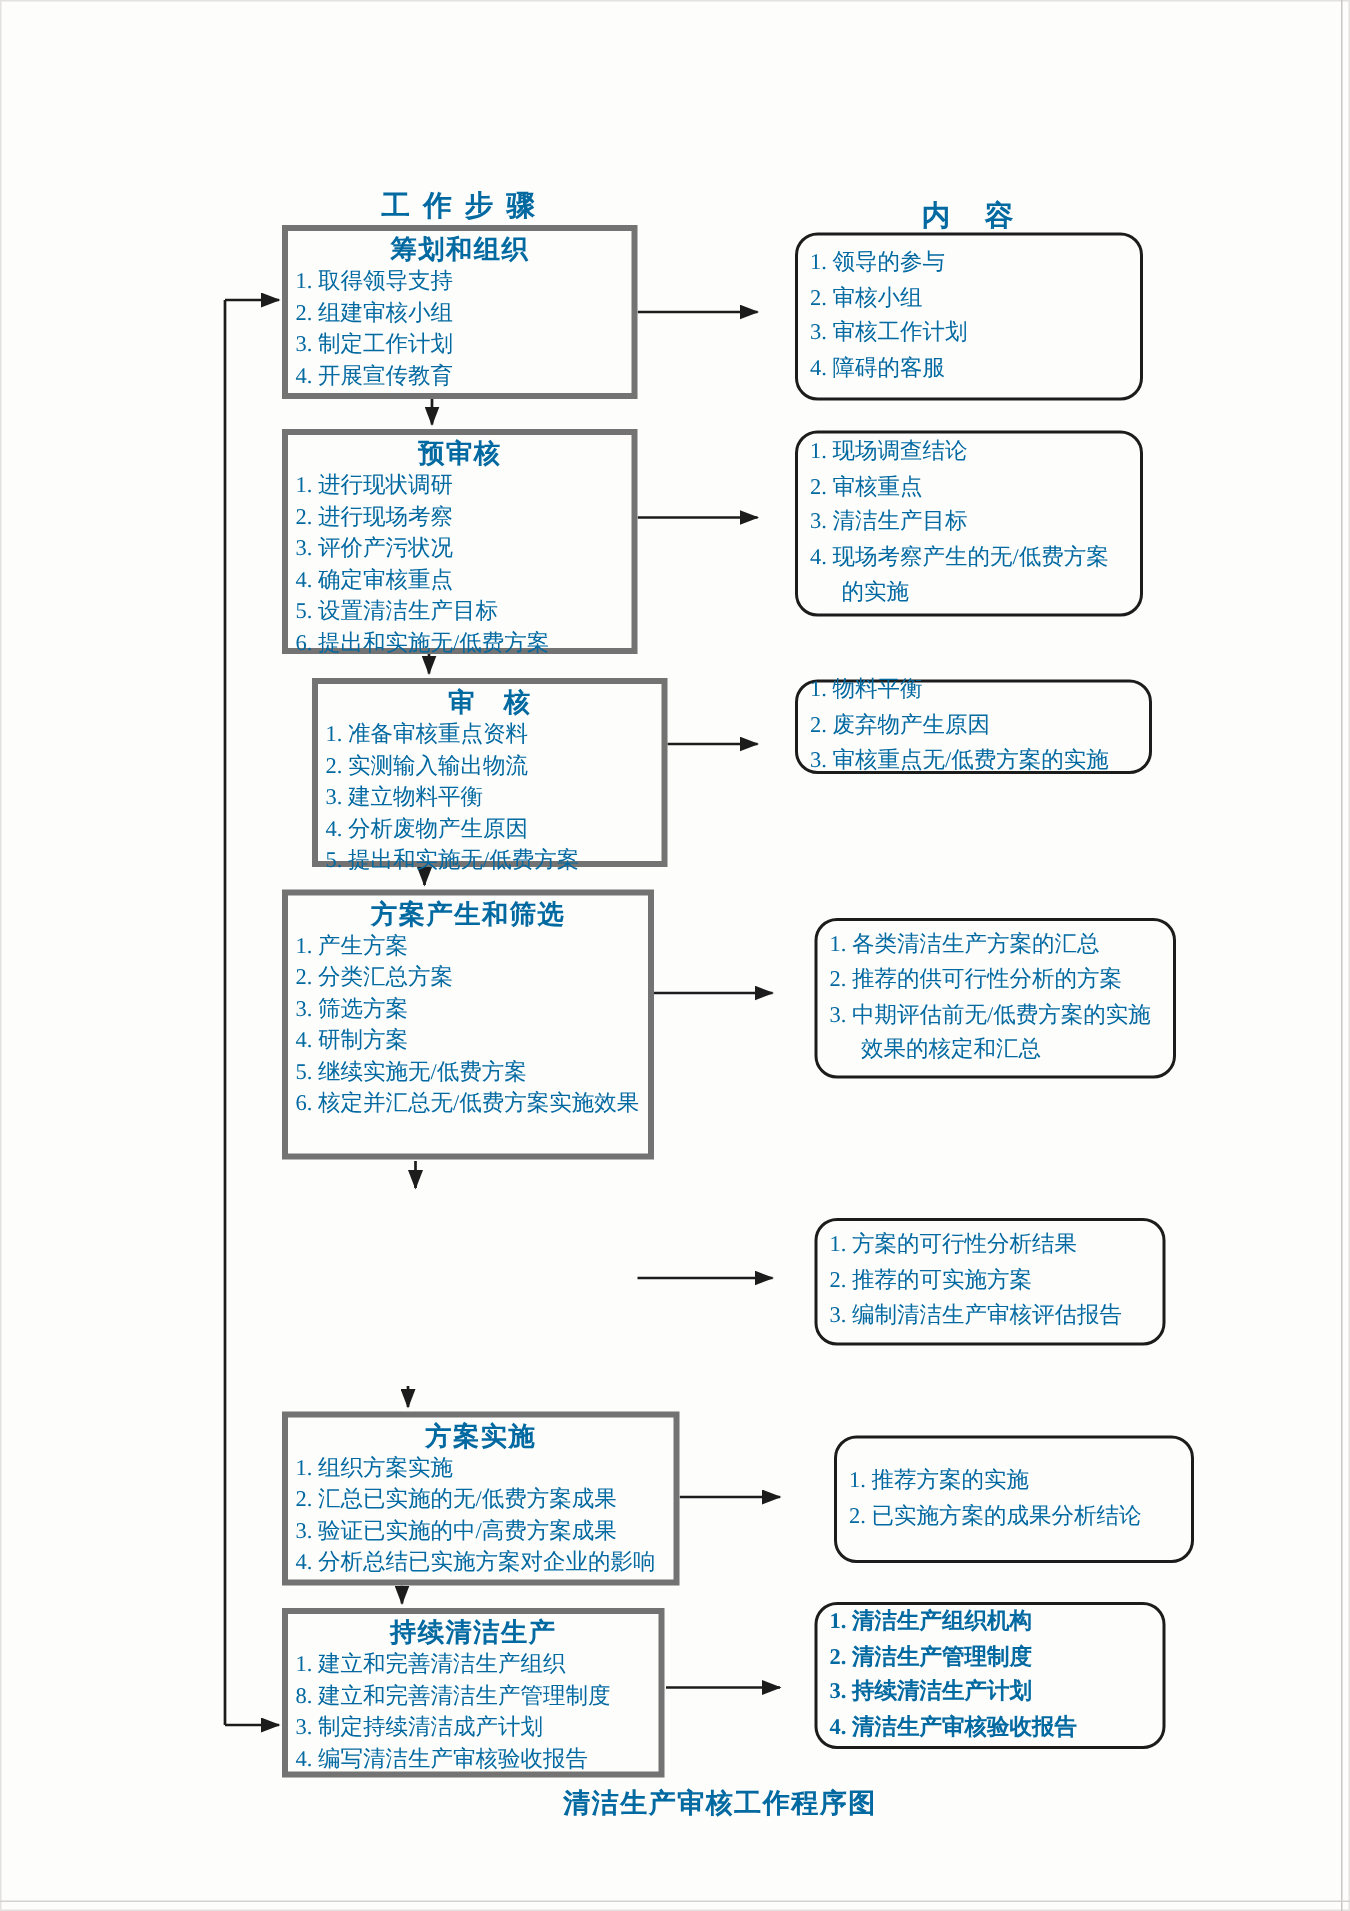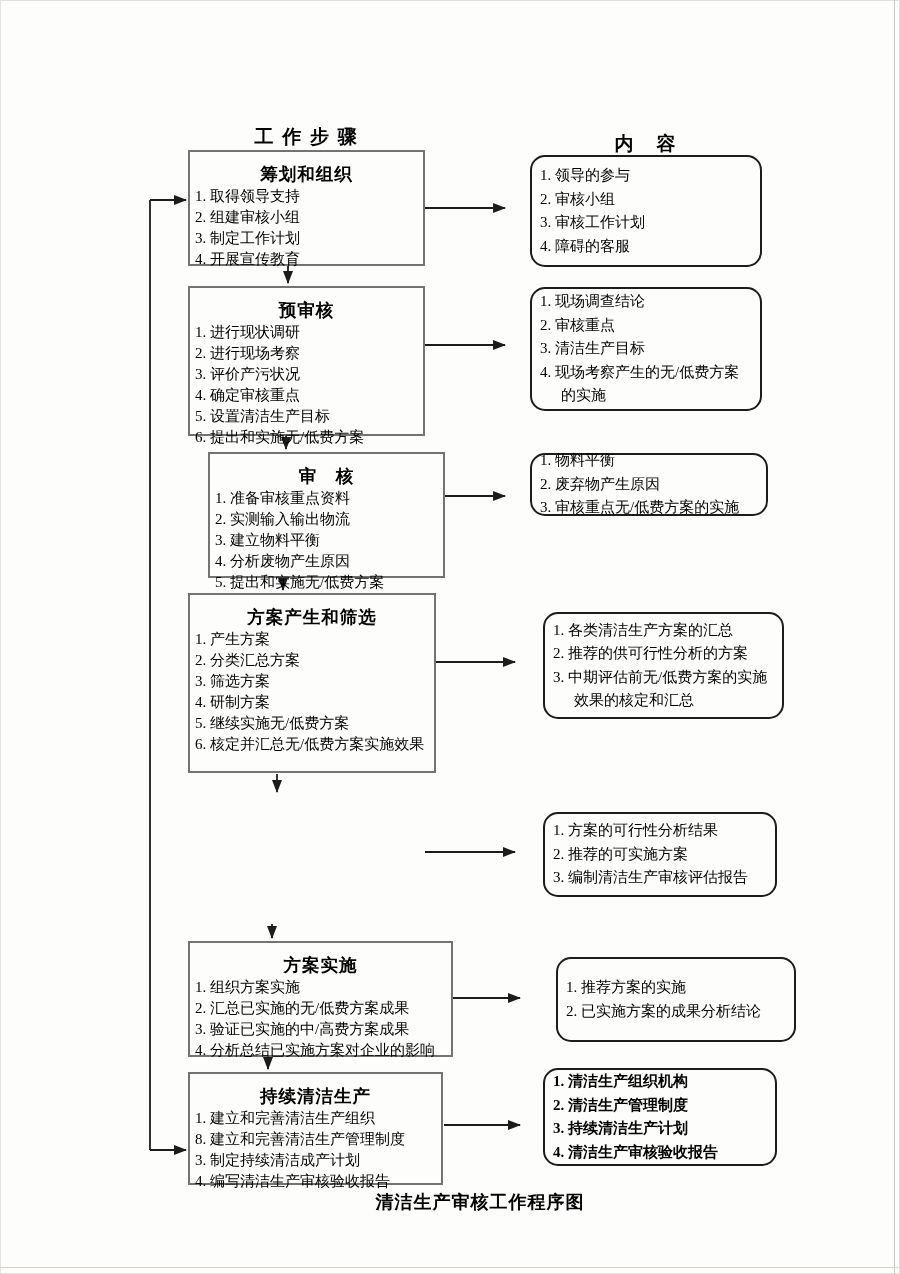--- a/index.html
+++ b/index.html
@@ -3,33 +3,33 @@
 <meta charset="utf-8">
 <style>
   html,body{margin:0;padding:0;}
   body{
     width:900px;height:1274px;
     background:#f2f1ef;
     font-family:"Liberation Serif","DejaVu Serif",serif;
   }
   .page{
     position:relative;width:900px;height:1274px;overflow:hidden;
-    background:#fdfdfc;color:#000000;
+    background:#fdfdfc;color:#0369a1;
     box-shadow:inset 0 0 0 1px #e3e2df;
   }
   .scan-edge-right{position:absolute;top:0;right:5px;width:1px;height:100%;background:#c9c7c4;}
   .scan-edge-bottom{position:absolute;left:0;bottom:6px;width:100%;height:1px;background:#d4d2cf;}
   .col-header{
     position:absolute;text-align:center;font-weight:bold;
     font-size:19px;letter-spacing:2px;
   }
   .step-box{
     position:absolute;left:188px;
-    border:2px solid #737373;background:#fdfdfc;
-    box-sizing:border-box;padding:11px 5px 0 5px;
+    border:4px solid #737373;background:#fdfdfc;
+    box-sizing:border-box;padding:1px 5px 0 5px;
   }
   .step-title{
     text-align:center;font-weight:bold;font-size:17.5px;line-height:23px;
     letter-spacing:1px;
   }
   .step-box ul,.content-box ul{
     list-style:none;margin:0;padding:0;
   }
   .step-box li{
     font-size:15px;line-height:21px;

